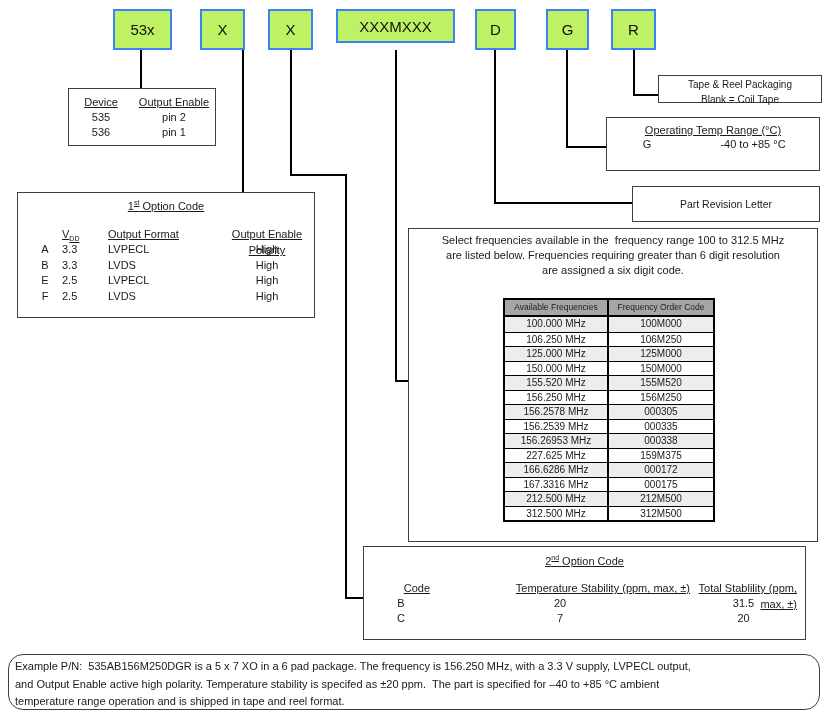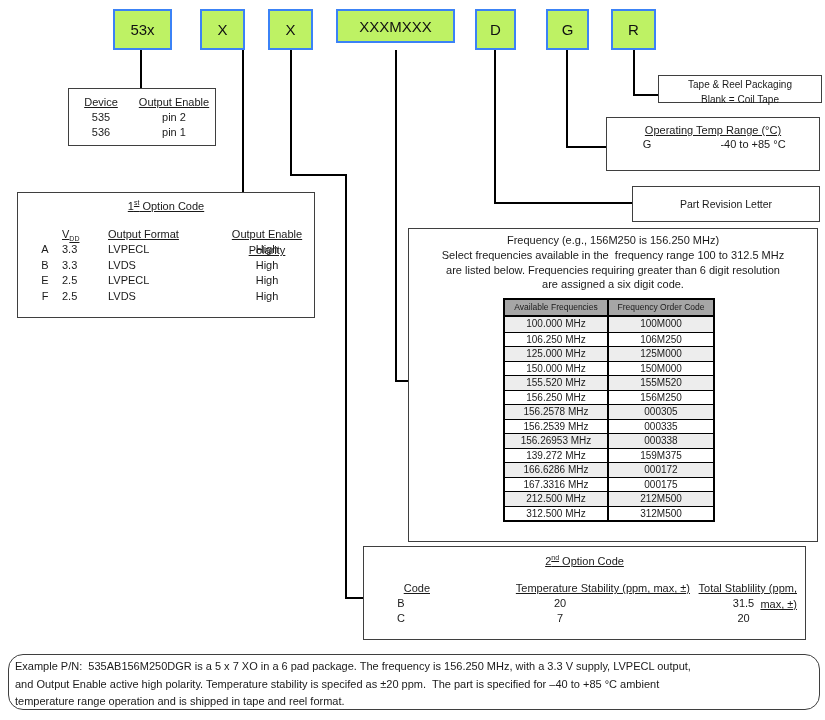--- a/index.html
+++ b/index.html
@@ -176,21 +176,20 @@
           <div class="cell c0">F</div>
           <div class="cell c1">2.5</div>
           <div class="cell c2">LVDS</div>
           <div class="cell c3">High</div>
         </div>
       </div>
   </div>
 
   <div class="callout freqbox" style="left:408px;top:228px;width:410px;height:314px;">
     <div class="freq-lines ctr">
-      <div class="pre">Frequency (e.g., 156M250 is 156.250 MHz)</div>
       <div class="pre">Select frequencies available in the  frequency range 100 to 312.5 MHz</div>
       <div class="pre">are listed below. Frequencies requiring greater than 6 digit resolution</div>
       <div class="pre">are assigned a six digit code.</div>
     </div>
     <div class="freqtbl">
       <div class="freq-header">
         <div class="c0">Available Frequencies</div>
         <div>Frequency Order Code</div>
       </div>
       <div class="freq-rows">
@@ -224,21 +223,21 @@
           </div>
           <div class="row">
             <div class="cell c0">156.2539 MHz</div>
             <div class="cell c1">000335</div>
           </div>
           <div class="row">
             <div class="cell c0">156.26953 MHz</div>
             <div class="cell c1">000338</div>
           </div>
           <div class="row">
-            <div class="cell c0">139.272 MHz</div>
+            <div class="cell c0">227.625 MHz</div>
             <div class="cell c1">159M375</div>
           </div>
           <div class="row">
             <div class="cell c0">166.6286 MHz</div>
             <div class="cell c1">000172</div>
           </div>
           <div class="row">
             <div class="cell c0">167.3316 MHz</div>
             <div class="cell c1">000175</div>
           </div>

